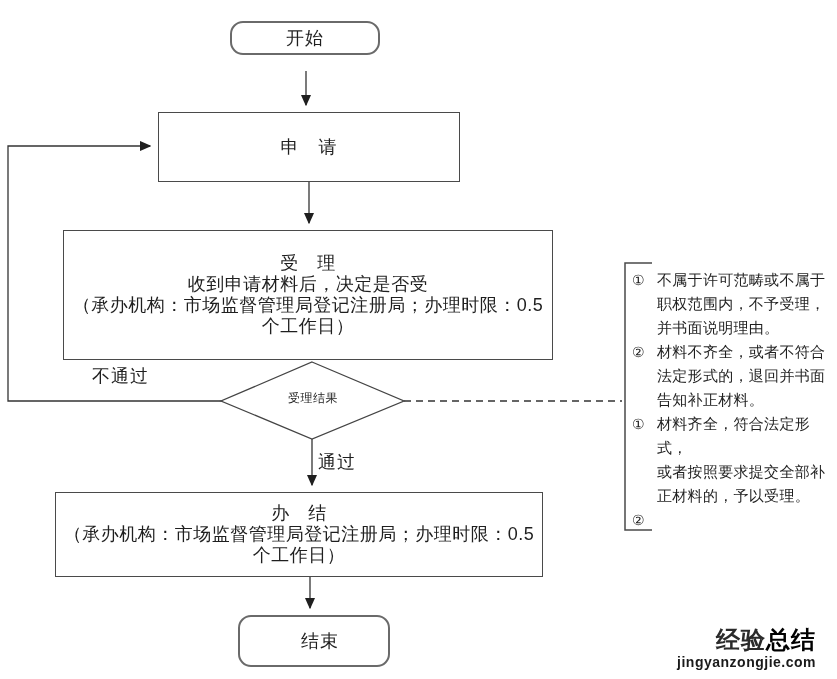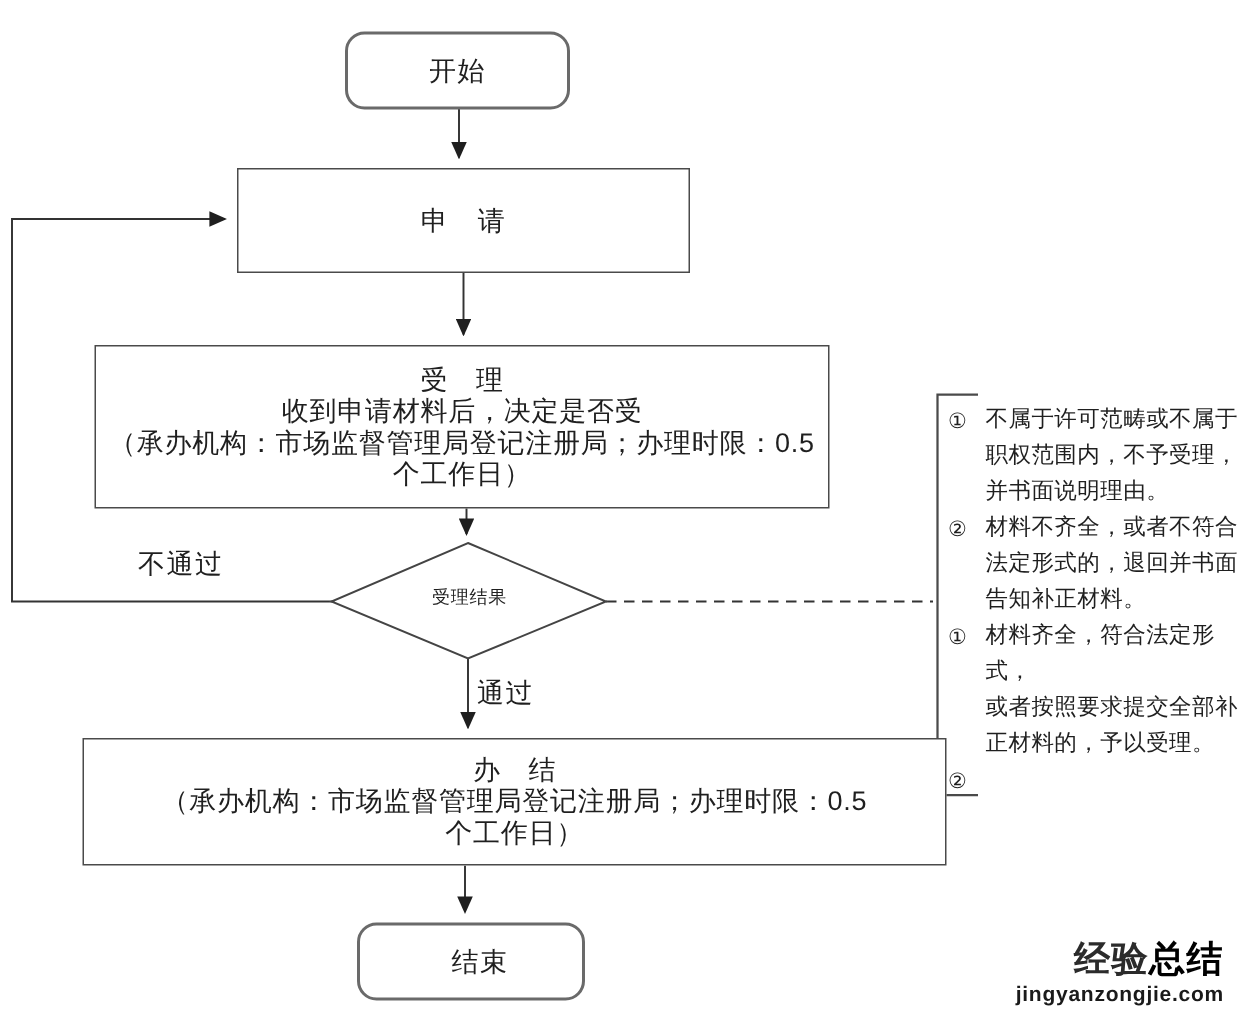--- a/index.html
+++ b/index.html
@@ -23,25 +23,25 @@
     letter-spacing:1px;
   }
   .terminal{
     border:2px solid #6a6a6a;
     border-radius:13px;
   }
   .process{
     border:1.5px solid #4a4a4a;
     justify-content:center;
   }
-  .start-node{left:230px;top:21px;width:150px;height:52px;}
+  .start-node{left:230px;top:21px;width:150px;height:34px;}
   .end-node{left:238px;top:615px;width:152px;height:52px;padding-left:12px;}
   .apply-box{left:158px;top:112px;width:302px;height:70px;line-height:23px;}
-  .accept-box{left:63px;top:230px;width:490px;height:109px;letter-spacing:0.5px;}
-  .done-box{left:55px;top:492px;width:576px;height:85px;letter-spacing:0.5px;}
+  .accept-box{left:63px;top:230px;width:490px;height:130px;letter-spacing:0.5px;}
+  .done-box{left:55px;top:492px;width:488px;height:85px;letter-spacing:0.5px;}
   .box-line{white-space:nowrap;}
   .diamond-label{
     position:absolute;z-index:2;
     left:252px;top:390px;width:122px;
     text-align:center;font-size:12px;letter-spacing:0.5px;
   }
   .edge-label{
     position:absolute;z-index:2;
     font-size:18px;letter-spacing:1px;
   }

